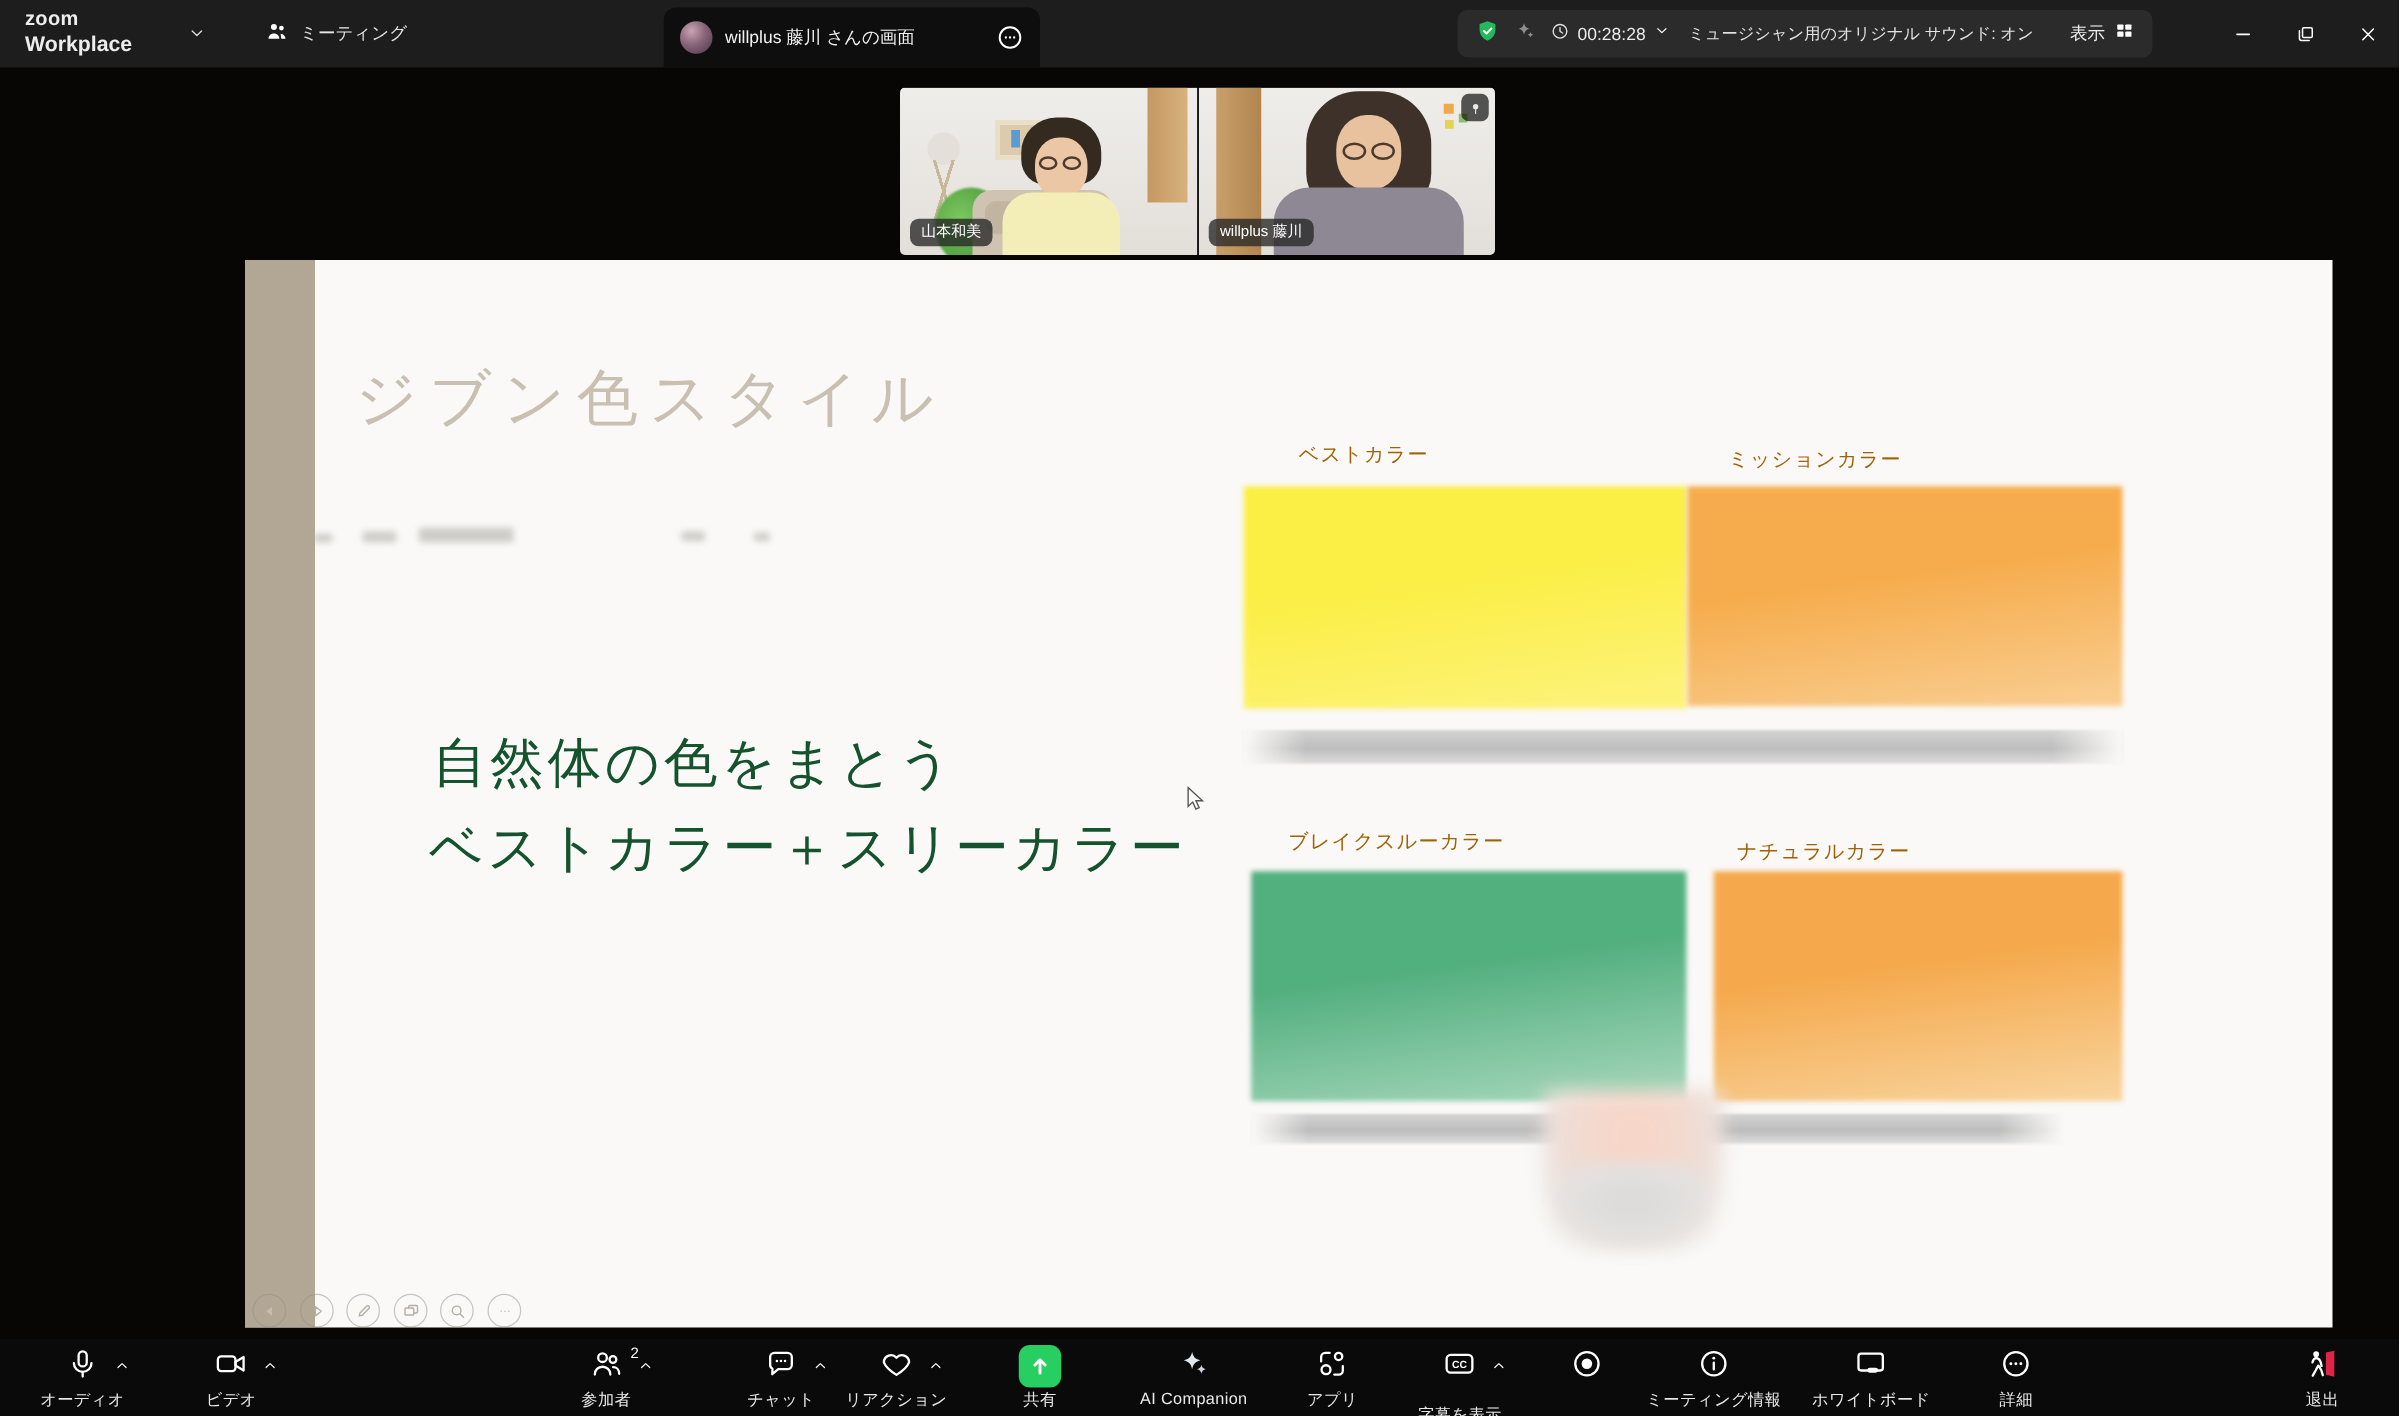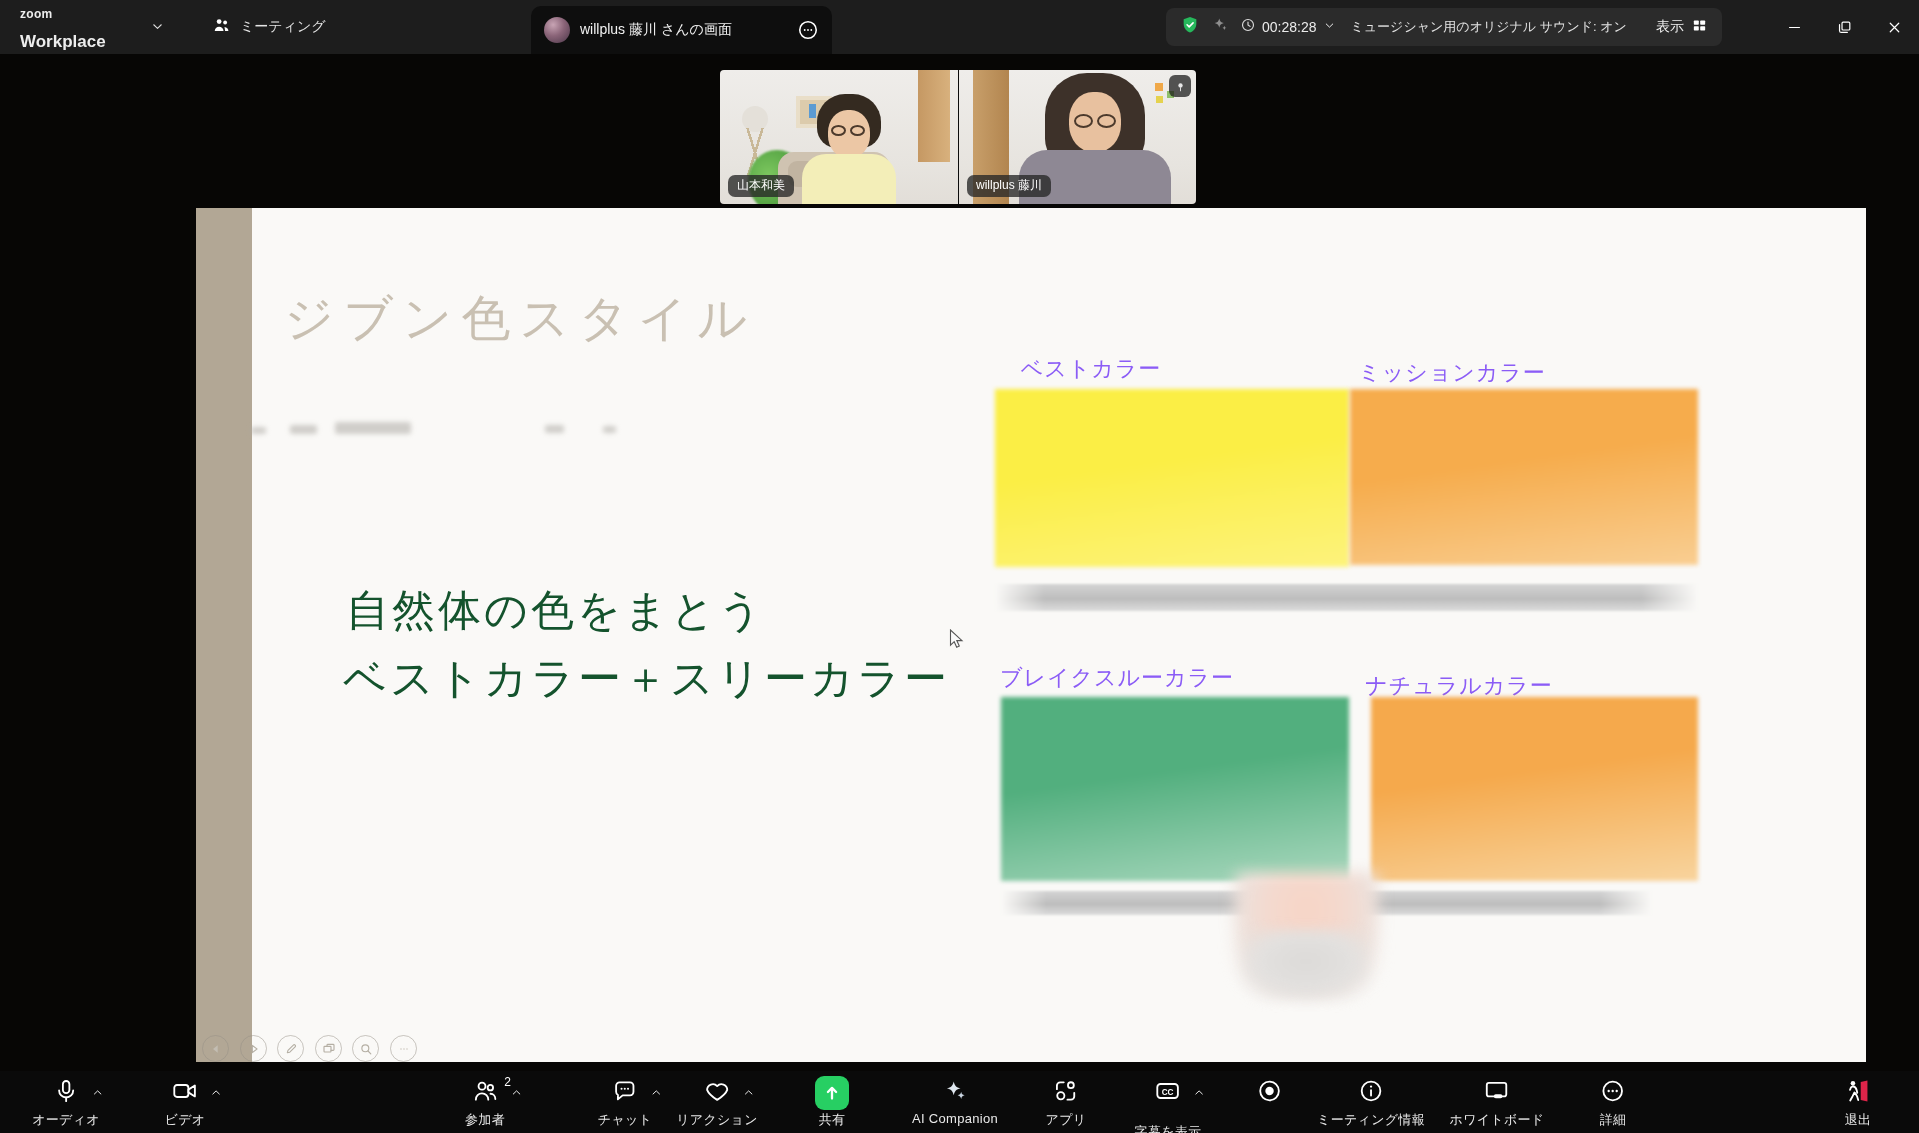--- a/index.html
+++ b/index.html
@@ -3,22 +3,22 @@
 <meta charset="utf-8">
 <style>
   *{margin:0;padding:0;box-sizing:border-box}
   html,body{width:1919px;height:1133px;background:#000;overflow:hidden;
     font-family:"Liberation Sans",sans-serif;-webkit-font-smoothing:antialiased}
   #app{position:relative;width:1919px;height:1133px;background:#070605}
 
   
   #titlebar{position:absolute;top:0;left:0;width:1919px;height:54px;background:#1D1D1D;color:#EDEDED;z-index:30}
   .logo{position:absolute;left:20px;top:8px;line-height:1}
-  .logo-top{font-size:12px;font-weight:700;letter-spacing:.3px}
-  .logo-bottom{font-size:17px;font-weight:600;margin-top:13px}
+  .logo-top{font-size:16px;font-weight:700;letter-spacing:.3px}
+  .logo-bottom{font-size:17px;font-weight:600;margin-top:3px}
   .logo-chevron{position:absolute;left:150px;top:19px;opacity:.85}
   .tab-meeting{position:absolute;left:212px;top:0;height:54px;display:flex;align-items:center;gap:9px;font-size:14px;color:#E5E5E5;cursor:pointer}
   .tab-active{position:absolute;left:531px;top:6px;width:301px;height:48px;background:#0E0E0E;border-radius:10px 10px 0 0;display:flex;align-items:center;padding:0 13px;gap:10px;cursor:pointer}
   .avatar{width:26px;height:26px;border-radius:50%;flex:0 0 26px;
     background:radial-gradient(circle at 35% 30%,#C8A4B4 0%,#8A6478 45%,#4A3648 100%)}
   .tab-label{font-size:14px;color:#F2F2F2;flex:1;white-space:nowrap;overflow:hidden}
   .tab-more{display:flex;align-items:center;justify-content:center}
   .status-pill{position:absolute;left:1166px;top:8px;width:556px;height:38px;background:#2B2B2B;border-radius:8px;display:flex;align-items:center;padding:0 14px;gap:11px}
   .timer-group{display:flex;align-items:center;gap:6px}
   .timer-text{font-size:14px;color:#EBEBEB;font-family:"Liberation Sans",sans-serif}
@@ -64,21 +64,21 @@
   .video-opt{position:absolute;right:5px;top:5px;width:22px;height:22px;border-radius:6px;background:rgba(22,22,22,.72);display:flex;align-items:center;justify-content:center;cursor:pointer}
   .name-tag{position:absolute;left:8px;bottom:7px;background:rgba(38,38,38,.78);color:#FFF;font-size:12px;padding:2px 9px 3px;border-radius:7px;white-space:nowrap}
 
   
   #slide{position:absolute;left:196px;top:154px;width:1670px;height:854px;background:#FAF9F7;overflow:hidden}
   .accent-strip{position:absolute;left:0;top:0;width:56px;height:100%;background:#B2A795}
   .slide-title{position:absolute;left:88px;top:78px;font-family:"Liberation Serif",serif;font-weight:400;
     font-size:49px;letter-spacing:9px;color:#C9C0B2;white-space:nowrap}
   .blur-mark{position:absolute;background:#ADAAA4;filter:blur(2.5px);opacity:.55;border-radius:2px}
   .gold-line{position:absolute;font-family:"Liberation Serif",serif;color:#14532d;font-size:43px;letter-spacing:3px;white-space:nowrap}
-  .swatch-label{position:absolute;transform:translateX(-50%);font-size:22px;color:#8b5cf6;letter-spacing:1px;white-space:nowrap}
+  .swatch-label{position:absolute;transform:translateX(-50%);font-size:16px;color:#a16207;letter-spacing:1px;white-space:nowrap}
   .swatch{position:absolute;filter:blur(2px)}
   .gray-bar{position:absolute;filter:blur(1px);
     background:linear-gradient(90deg,#FAF9F7 0%,rgba(250,249,247,0) 7%,rgba(250,249,247,0) 92%,#FAF9F7 100%),
                linear-gradient(180deg,#D4D4D4 0%,#BDBDBD 55%,#DDDDDD 100%)}
   .blob-pink{position:absolute;left:1037px;top:664px;width:147px;height:125px;filter:blur(7px);
     background:radial-gradient(ellipse at 50% 30%,#F7D5C6 0%,#F4D9CE 35%,#EDE0DA 62%,rgba(250,249,247,0) 88%)}
   .blob-gray{position:absolute;left:1046px;top:722px;width:128px;height:70px;filter:blur(6px);
     background:radial-gradient(ellipse at 50% 45%,#DCDAD8 0%,#E3E1DF 55%,rgba(250,249,247,0) 85%)}
   .nav-circle{position:absolute;width:27px;height:27px;border:1px solid rgba(150,144,134,.5);border-radius:50%;
     display:flex;align-items:center;justify-content:center;cursor:pointer}

